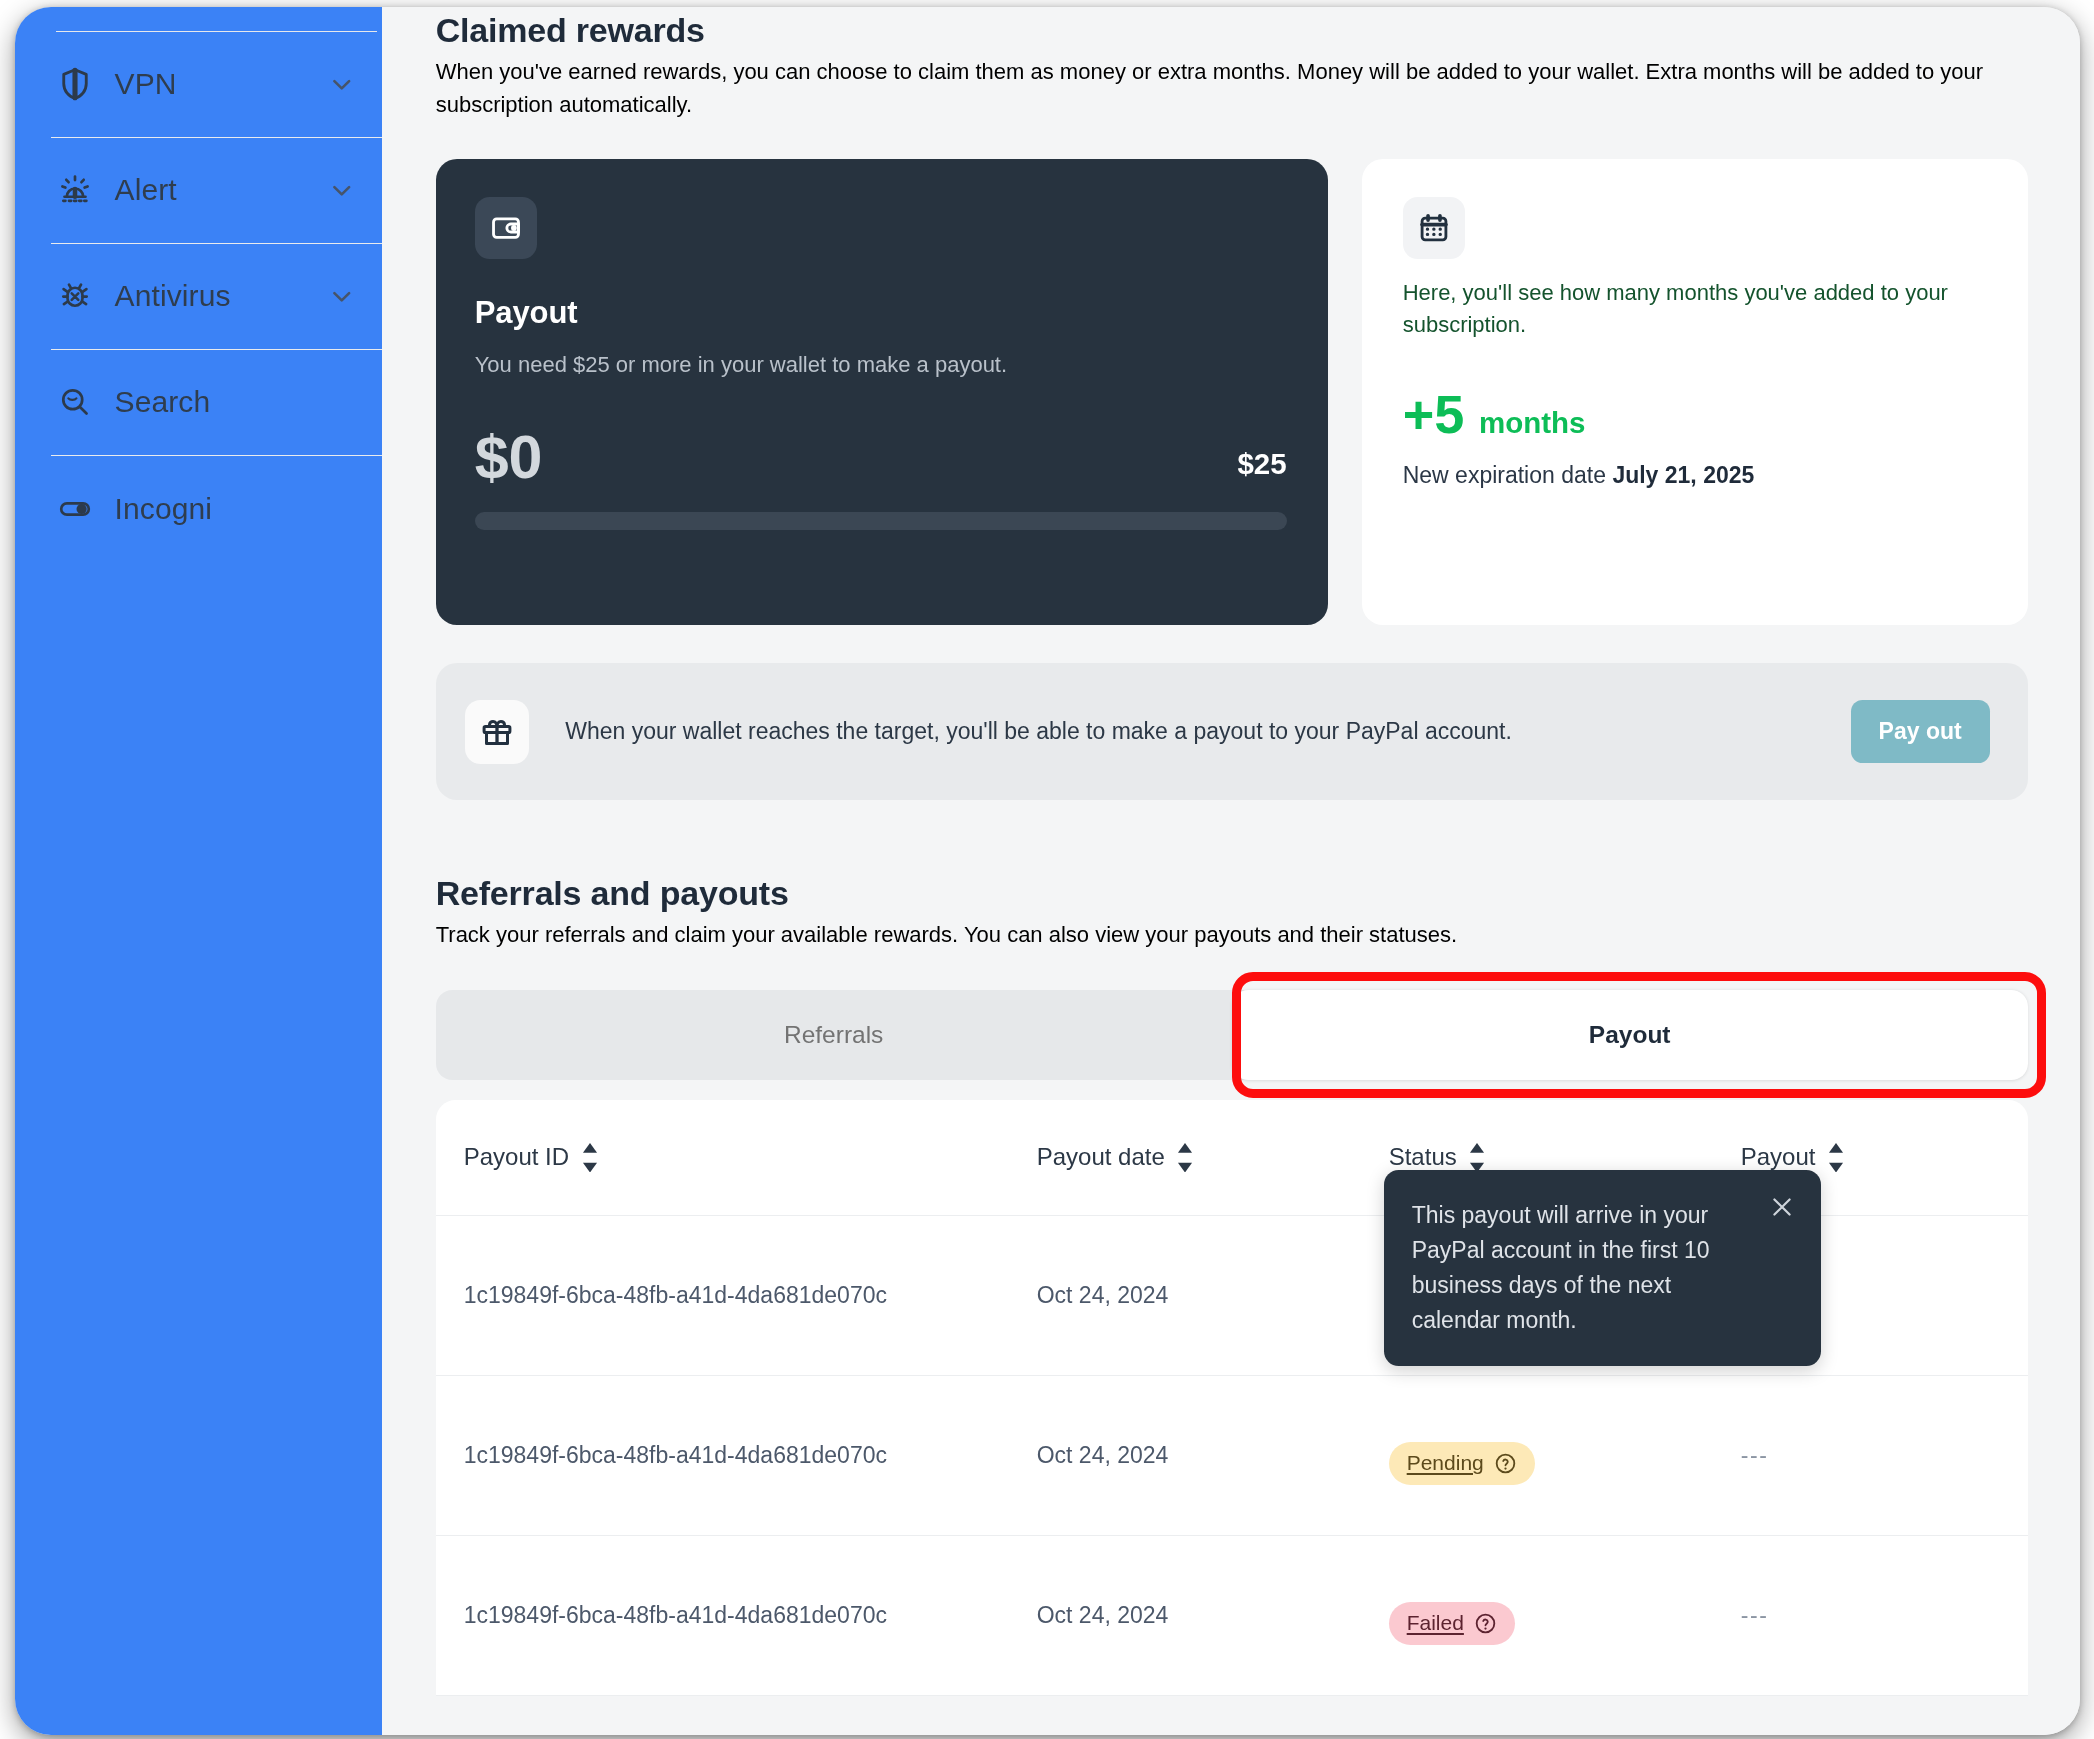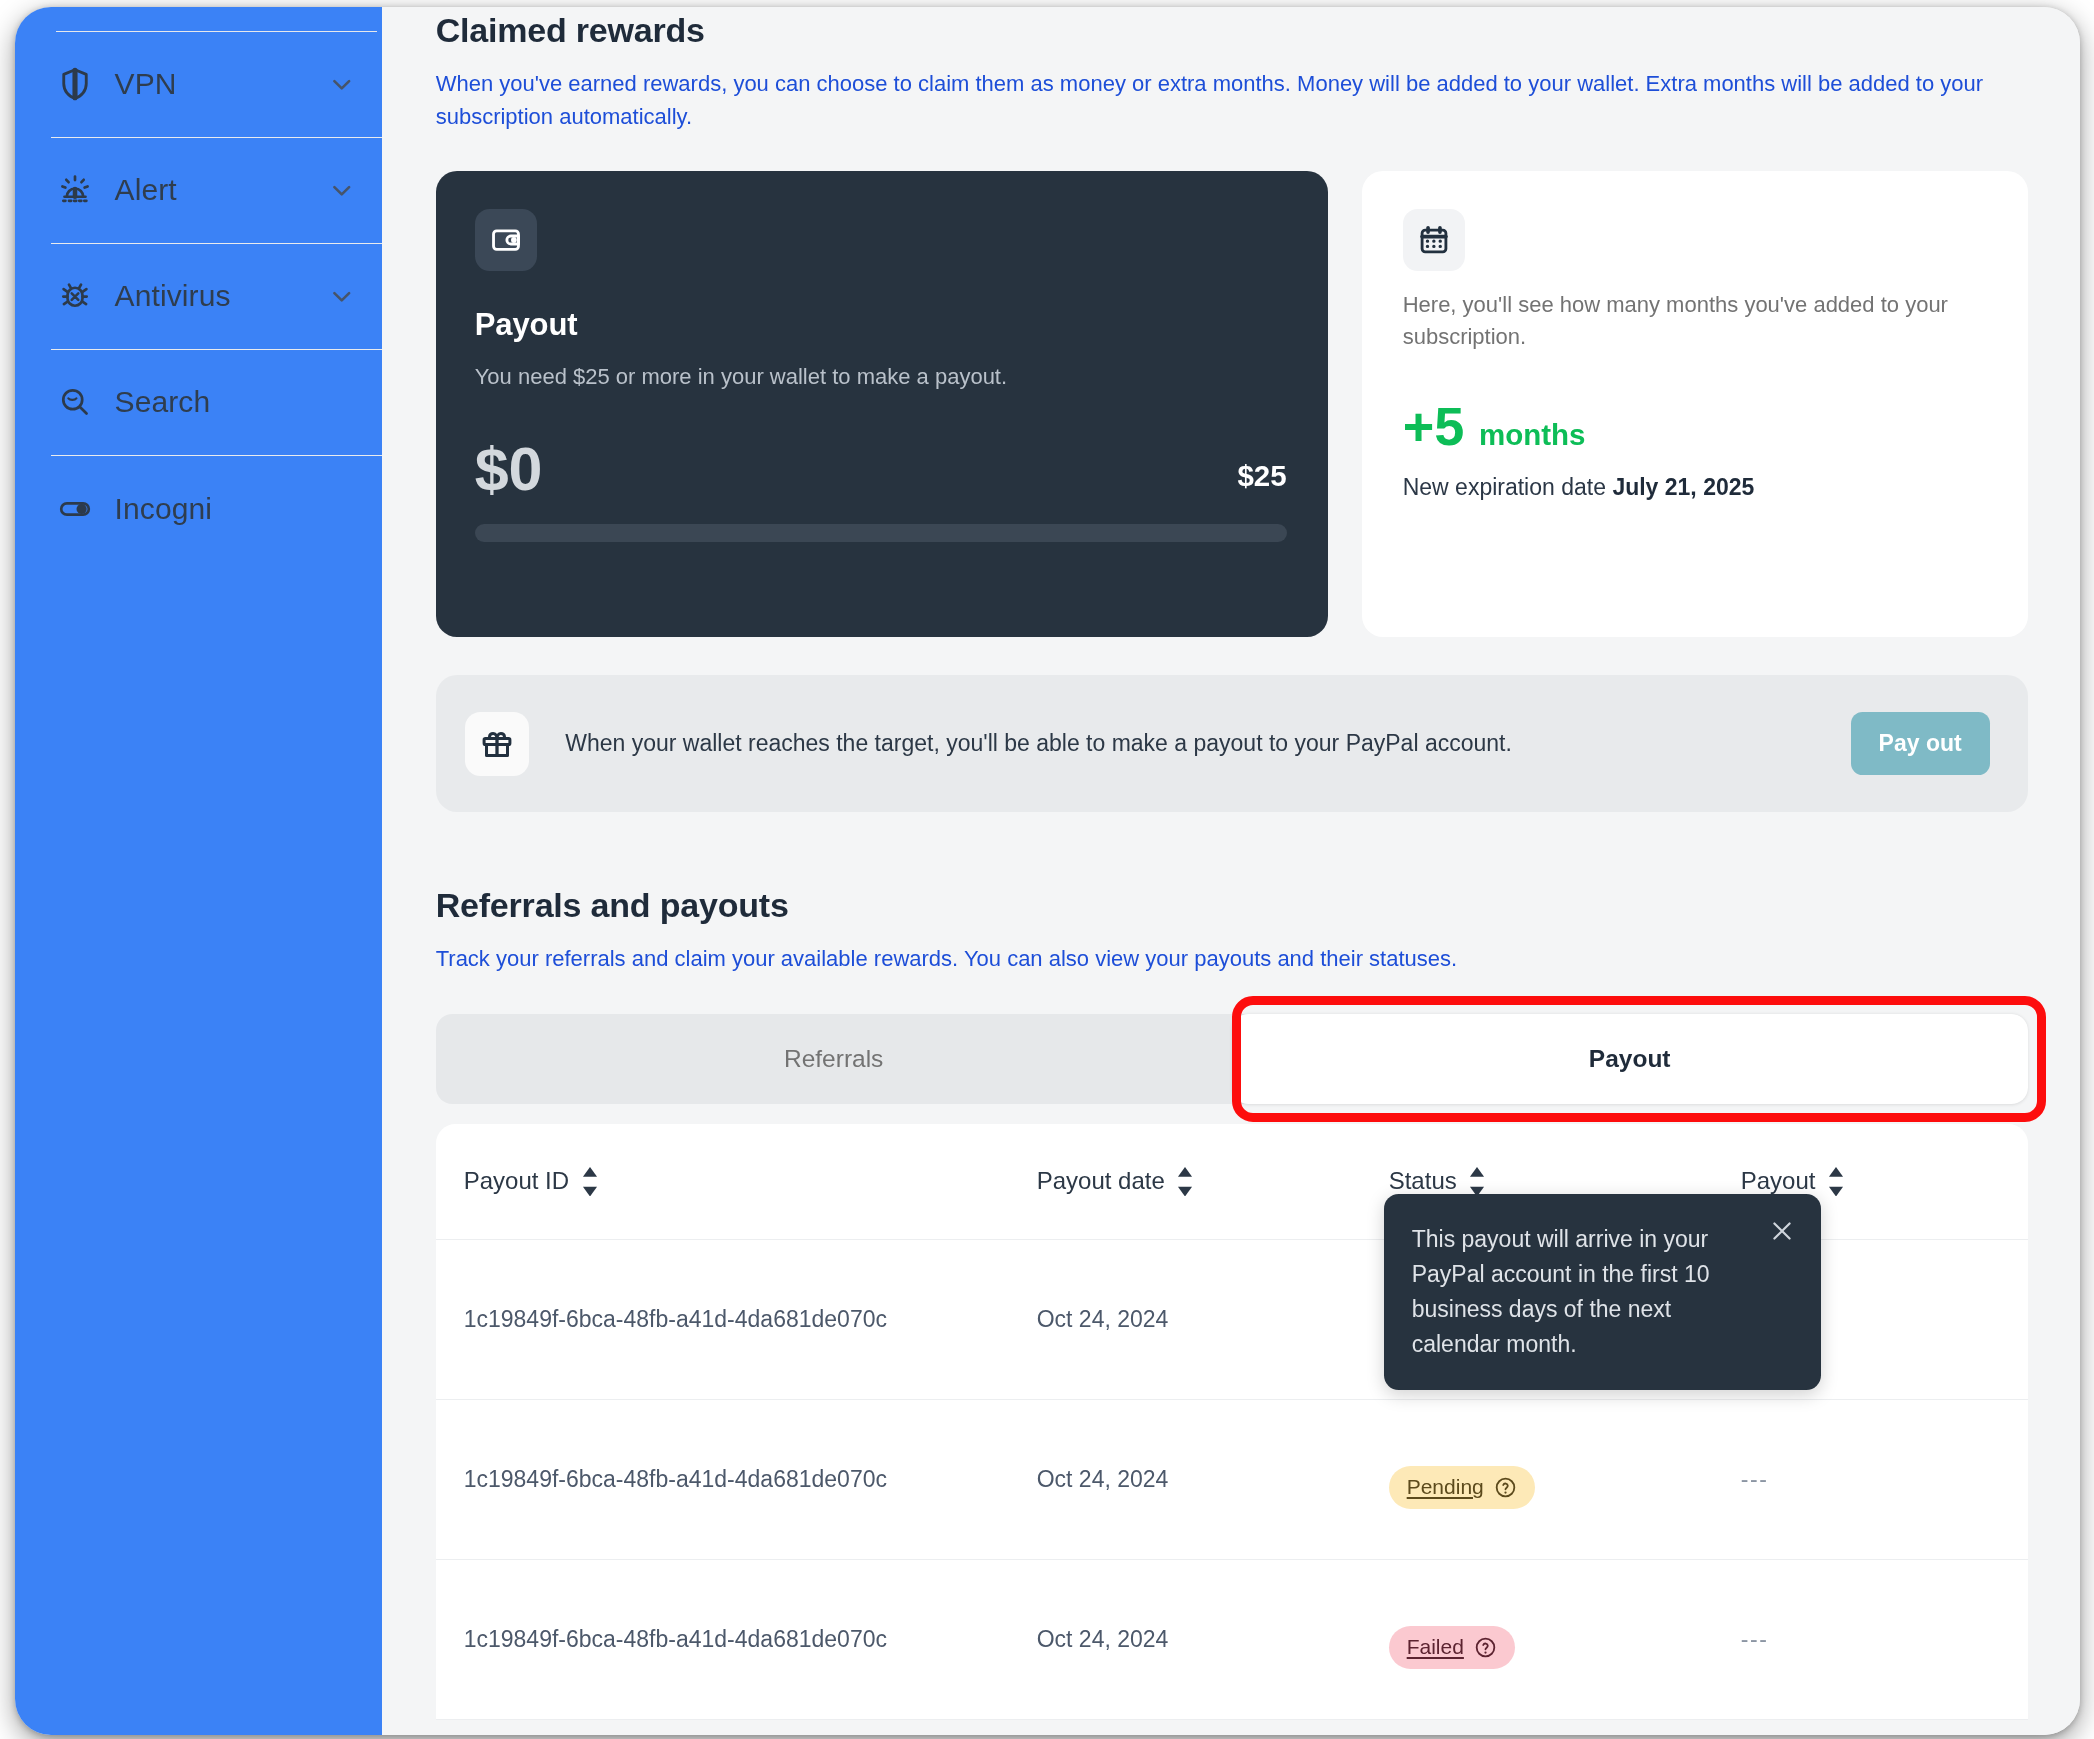--- a/index.html
+++ b/index.html
@@ -67,23 +67,23 @@
     padding: 0 52px 0 54px;
     position: relative;
     overflow: hidden;
   }
   .section-title {
     font-size: 34px; font-weight: 700; color: #1f2b3a;
     letter-spacing: -0.2px;
     padding-top: 4.9px;
   }
   .section-sub {
-    font-size: 22px; color: #1d4ed8;
+    font-size: 22px; color: #000000;
     line-height: 1.47;
-    margin-top: 18px;
+    margin-top: 6px;
     max-width: 1604px;
   }
 
   
   .cards-row { display: flex; gap: 34px; margin-top: 38px; }
   .card-wallet {
     width: 892px; flex: 0 0 892px;
     background: #27333f;
     border-radius: 21px;
     padding: 38px 41px 38px 39px;
@@ -108,21 +108,21 @@
     margin-top: 36px; letter-spacing: -0.1px;
   }
   .card-title-light {
     color: #1f2b3a; font-size: 31px; font-weight: 700;
     margin-top: 36px; letter-spacing: -0.1px;
   }
   .card-desc-dark {
     color: #b9c1ca; font-size: 22px; margin-top: 18px; line-height: 1.45;
   }
   .card-desc-light {
-    color: #737373; font-size: 22px; margin-top: 18px; line-height: 1.45;
+    color: #14532d; font-size: 22px; margin-top: 18px; line-height: 1.45;
     max-width: 622px;
   }
   .wallet-amounts {
     display: flex; align-items: flex-end; justify-content: space-between;
     margin-top: 46px;
   }
   .wallet-balance { color: #d3d8dd; font-size: 61px; font-weight: 700; line-height: 1; }
   .wallet-target { color: #ffffff; font-size: 29.5px; font-weight: 700; padding-bottom: 6.5px; }
   .wallet-bar {
     margin-top: 24.5px;

